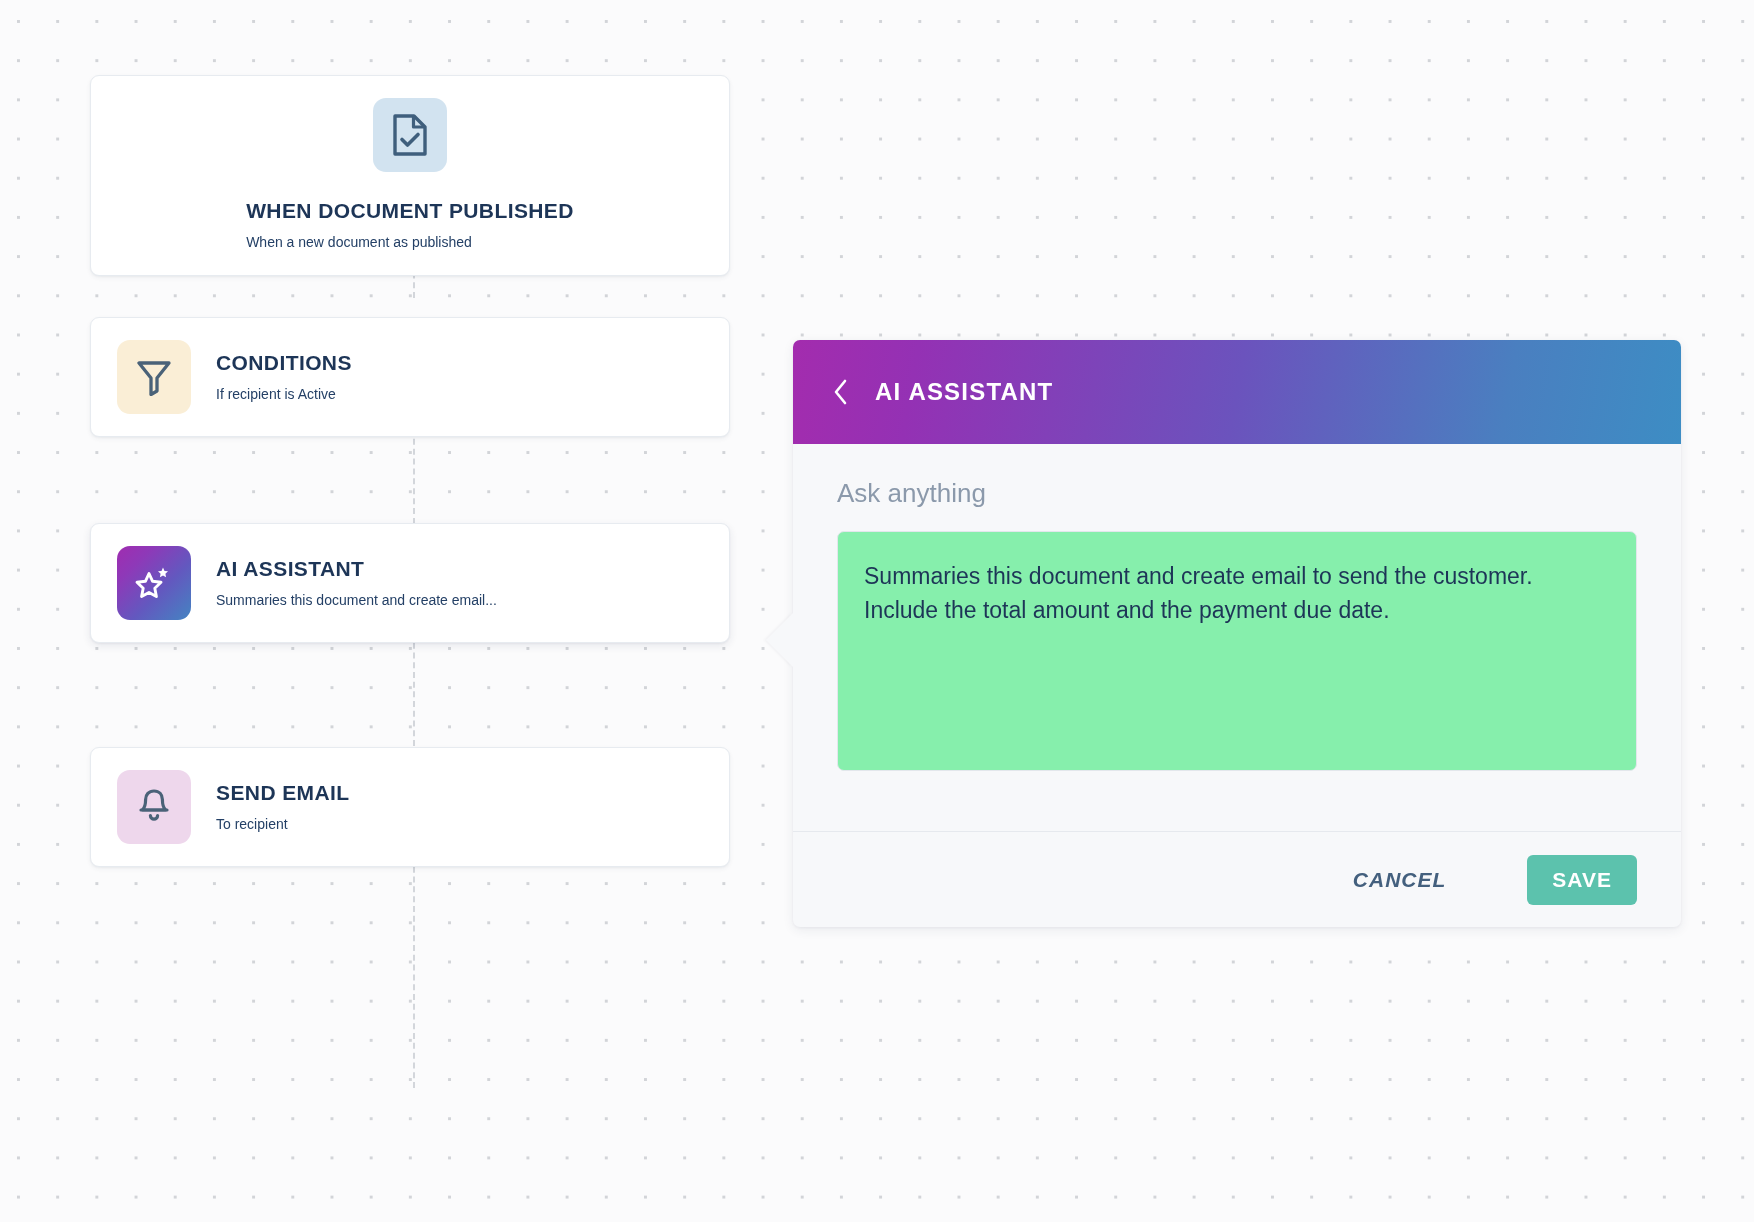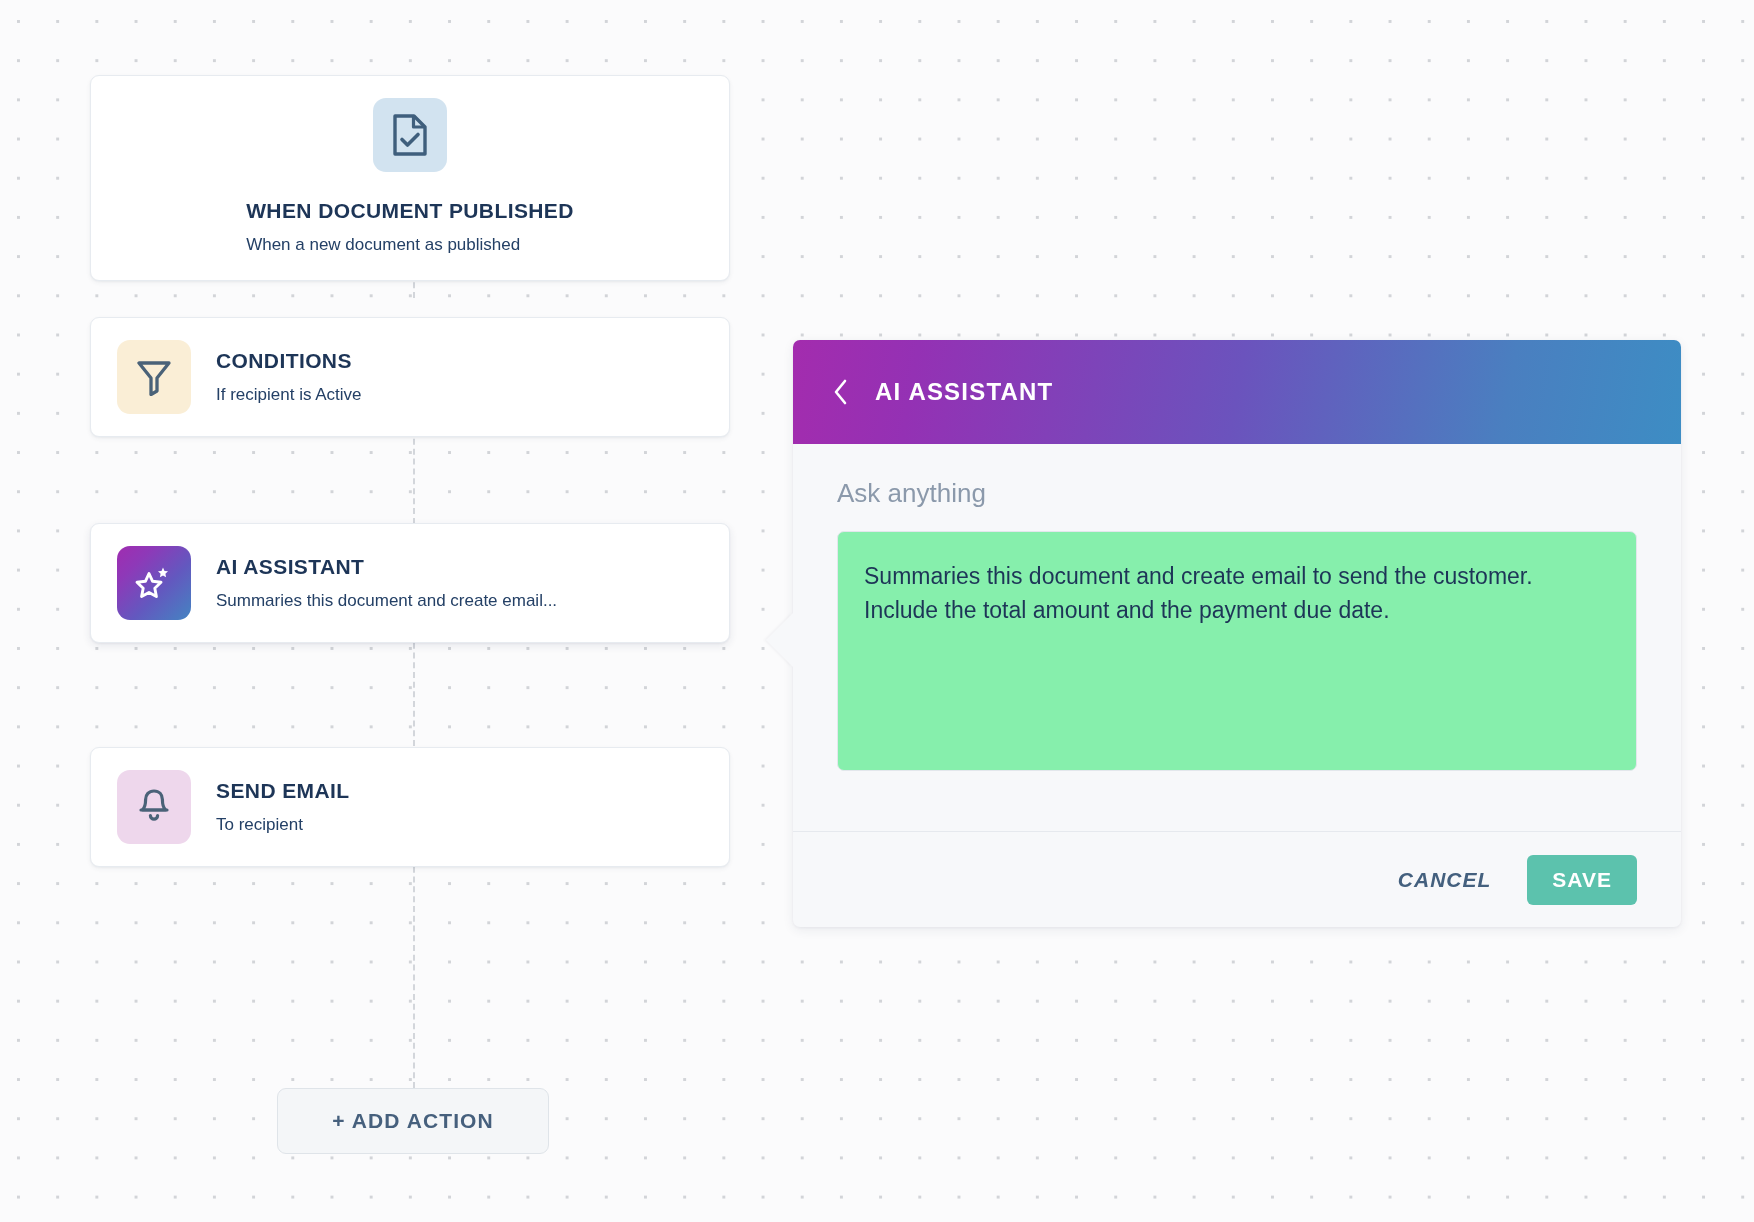--- a/index.html
+++ b/index.html
@@ -64,21 +64,21 @@
 
   .node-title {
     font-size: 21px;
     font-weight: bold;
     letter-spacing: 0.4px;
     color: #1d3557;
     line-height: 1.35;
     white-space: nowrap;
   }
   .node-desc {
-    font-size: 17px;
+    font-size: 14px;
     font-weight: normal;
     color: #244066;
     line-height: 1.5;
     margin-top: 7px;
     white-space: nowrap;
     overflow: hidden;
     text-overflow: ellipsis;
   }
 
   
@@ -191,20 +191,21 @@
     background: #5cc2ad;
     border: none;
     border-radius: 6px;
     color: #ffffff;
     font-family: inherit;
     font-size: 21px;
     font-weight: bold;
     letter-spacing: 1px;
     padding: 13px 25px;
     cursor: pointer;
+    margin-left: 45px;
   }
 </style>
 </head>
 <body>
 
 <div id="canvas">
 
   <div class="connector" style="top:185px;height:113px;"></div>
   <div class="connector" style="top:409px;height:115px;"></div>
   <div class="connector" style="top:633px;height:113px;"></div>
@@ -256,21 +257,20 @@
         <path d="M5 23h26" stroke="#4a6278" stroke-width="3.2" stroke-linecap="round"></path>
         <path d="M14.4 28.5c0 2 1.6 3.6 3.6 3.6s3.6-1.6 3.6-3.6" stroke="#4a6278" stroke-width="3.2" stroke-linecap="round" fill="none"></path>
       </svg>
     </div>
     <div class="node-text">
       <div class="node-title">SEND EMAIL</div>
       <div class="node-desc">To recipient</div>
     </div>
   </div>
 
-  <div id="add-action">+ ADD ACTION</div>
 
   <div id="panel">
     <div id="panel-pointer"></div>
 
     <div id="panel-header">
       <span class="back-chevron">
         <svg width="16" height="28" viewBox="0 0 16 28" fill="none">
           <path d="M12 3L3 14l9 11" stroke="#ffffff" stroke-width="2.6" stroke-linecap="round" stroke-linejoin="round" fill="none"></path>
         </svg>
       </span>

